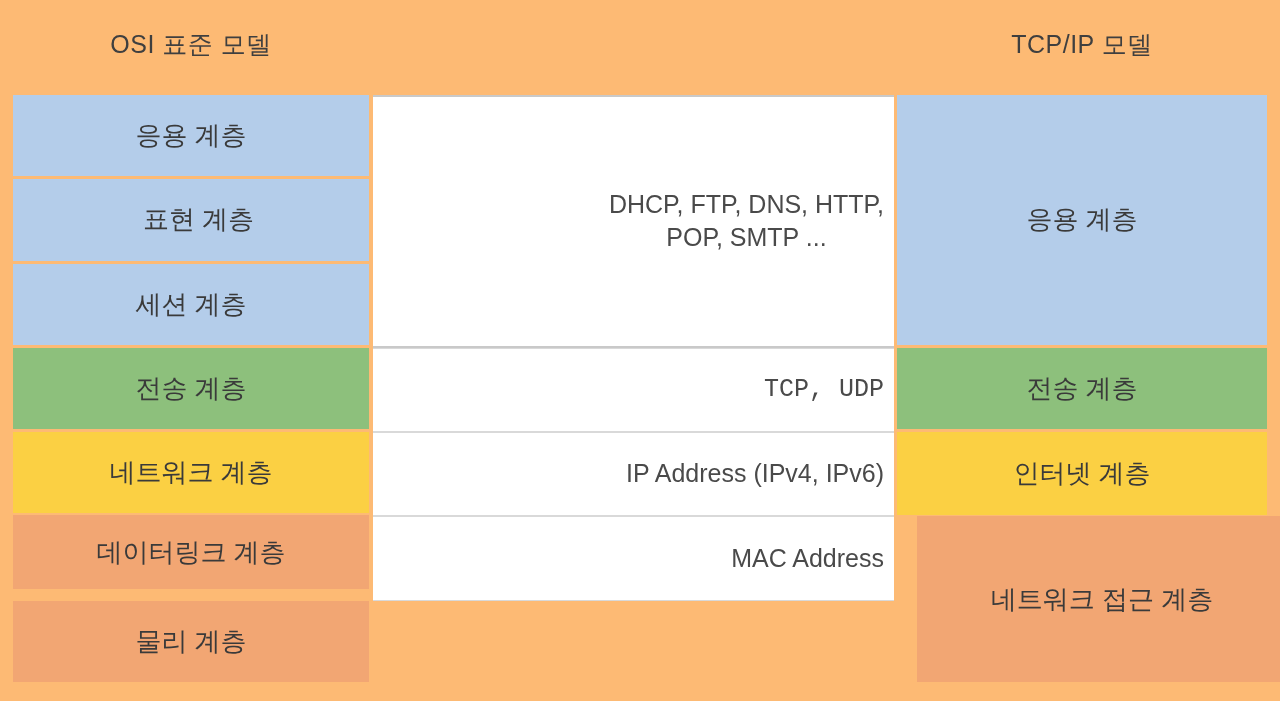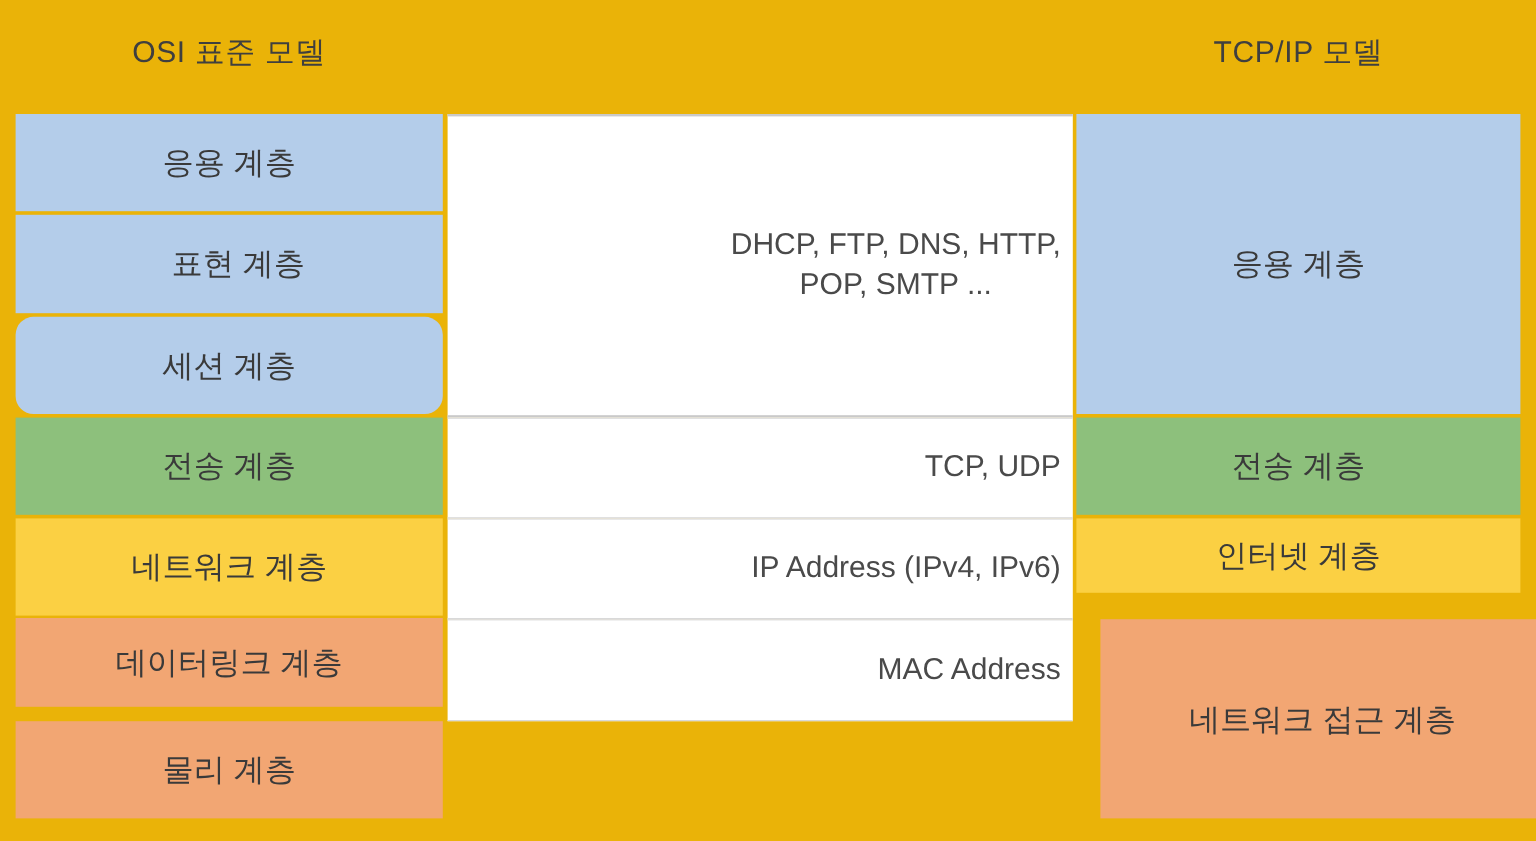--- a/index.html
+++ b/index.html
@@ -12,21 +12,21 @@
     height: 701px;
     overflow: hidden;
     font-family: "Liberation Sans", "DejaVu Sans", sans-serif;
     color: #404040;
   }
 
   .diagram {
     position: relative;
     width: 1280px;
     height: 701px;
-    background: #eab308;
+    background: #fdba74;
   }
 
   
   .col-header {
     position: absolute;
     top: 24px;
     height: 40px;
     line-height: 40px;
     text-align: center;
     font-size: 25px;
@@ -107,60 +107,60 @@
 
   <div class="col-header" id="hdr-tcpip">TCP/IP 모델</div>
 
   <div class="col" id="col-osi">
       <div class="osi-block" style="top: 0px; height: 81.2857px; background: rgb(180, 205, 234);">
         <span>응용 계층</span>
       </div>
       <div class="osi-block" style="top: 84.2857px; height: 81.2857px; background: rgb(180, 205, 234); padding-left: 15px;">
         <span>표현 계층</span>
       </div>
-      <div class="osi-block" style="top: 168.571px; height: 81.2857px; background: rgb(180, 205, 234); border-radius: 15px;">
+      <div class="osi-block" style="top: 168.571px; height: 81.2857px; background: rgb(180, 205, 234);">
         <span>세션 계층</span>
       </div>
       <div class="osi-block" style="top: 252.857px; height: 81.2857px; background: rgb(141, 192, 124);">
         <span>전송 계층</span>
       </div>
       <div class="osi-block" style="top: 337.143px; height: 81.2857px; background: rgb(251, 208, 67);">
         <span>네트워크 계층</span>
       </div>
       <div class="osi-block" style="top: 420px; height: 74px; background: rgb(242, 166, 115);">
         <span>데이터링크 계층</span>
       </div>
       <div class="osi-block" style="top: 505.714px; height: 81.2857px; background: rgb(242, 166, 115); align-items: center;">
         <span>물리 계층</span>
       </div>
     </div>
 
   <div class="col" id="col-proto">
       <div class="proto-row" style="top: 0px; height: 252.857px;">
         <span>DHCP, FTP, DNS, HTTP,<br>POP, SMTP ...</span>
       </div>
-      <div class="proto-row thin" style="top: 252.857px; height: 84.2857px;">
+      <div class="proto-row thin" style="top: 252.857px; height: 84.2857px; font-family: Liberation Mono, monospace;">
         <span>TCP, UDP</span>
       </div>
       <div class="proto-row thin" style="top: 337.143px; height: 84.2857px;">
         <span>IP Address (IPv4, IPv6)</span>
       </div>
       <div class="proto-row thin" style="top: 421.429px; height: 84.2857px;">
         <span>MAC Address</span>
       </div>
     </div>
 
   <div class="col" id="col-tcpip">
       <div class="tcp-block" style="top: 0px; height: 249.857px; background: rgb(180, 205, 234);">
         <span>응용 계층</span>
       </div>
       <div class="tcp-block" style="top: 252.857px; height: 81.2857px; background: rgb(141, 192, 124);">
         <span>전송 계층</span>
       </div>
-      <div class="tcp-block" style="top: 337.143px; height: 62px; background: rgb(251, 208, 67);">
+      <div class="tcp-block" style="top: 337.143px; height: 83px; background: rgb(251, 208, 67);">
         <span>인터넷 계층</span>
       </div>
       <div class="tcp-block" style="top: 421.429px; height: 165.571px; background: rgb(242, 166, 115); margin-left: 20px;">
         <span>네트워크 접근 계층</span>
       </div>
     </div>
 
 </div>
 
 </body></html>

